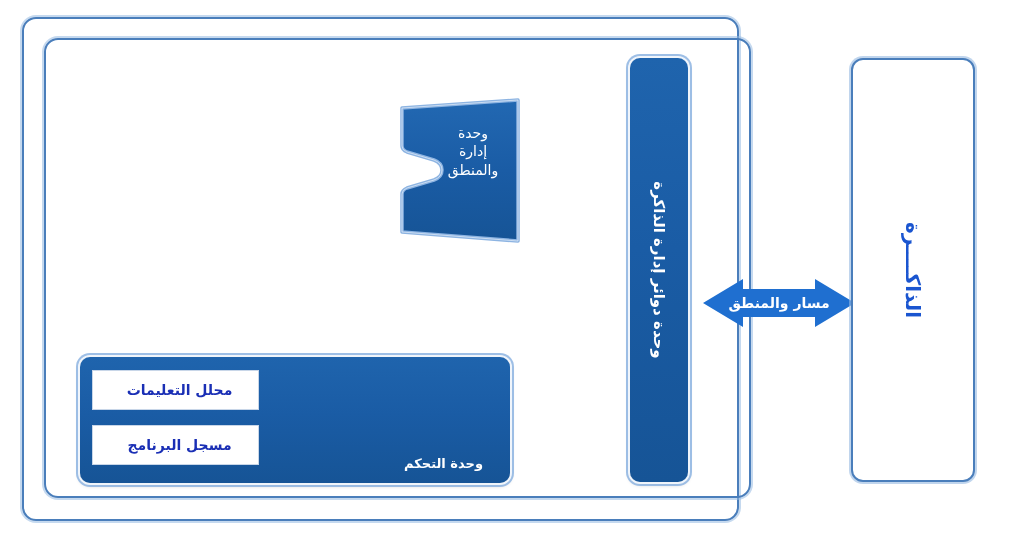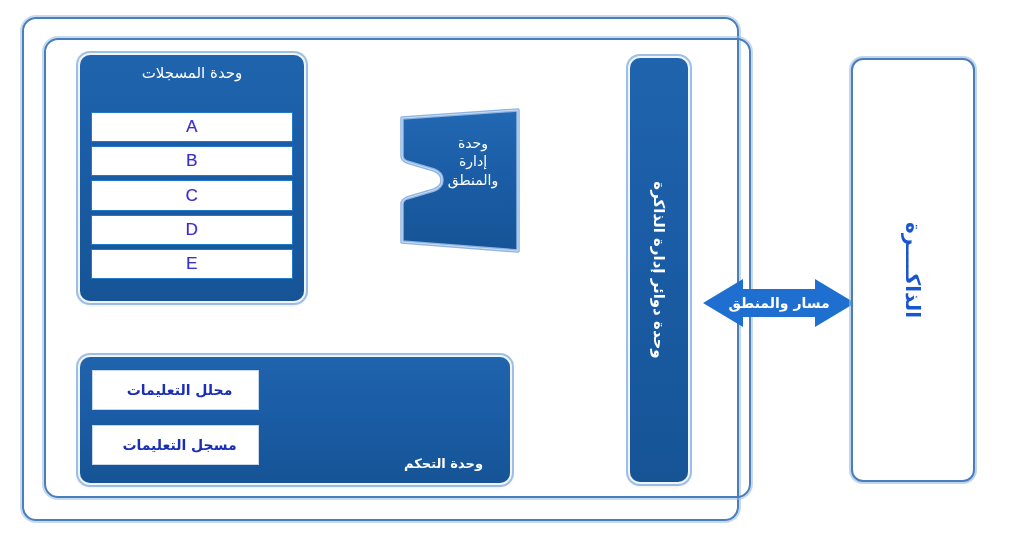--- a/index.html
+++ b/index.html
@@ -75,21 +75,21 @@
     color: #3333cc;
     font-size: 17px;
     letter-spacing: 0.5px;
     text-shadow: 0.5px 0 0 rgba(150,60,200,0.55);
     font-family: "Liberation Sans", sans-serif;
   }
 
   
   #alu {
     position: absolute;
-    left: 390px; top: 108px;
+    left: 390px; top: 98px;
     width: 135px; height: 145px;
   }
   #alu svg { position: absolute; inset: 0; overflow: visible; }
   #alu-label {
     position: absolute;
     top: 26px;
     left: 36px;
     width: 94px;
     color: #ffffff;
     font-size: 14px;
@@ -192,30 +192,20 @@
 </style>
 </head>
 <body>
 
 <div id="stage">
 
   <div class="frame" id="chassis-frame"></div>
 
   <div class="frame" id="cpu-frame"></div>
 
-  <div class="blk" id="registers-unit">
-    <div class="blk-title" id="registers-title">وحدة المسجلات</div>
-    <div id="register-rows">
-      <div class="reg-row">A</div>
-      <div class="reg-row">B</div>
-      <div class="reg-row">C</div>
-      <div class="reg-row">D</div>
-      <div class="reg-row">E</div>
-    </div>
-  </div>
 
   <div id="alu">
     <svg viewBox="0 0 135 145" width="135" height="145">
       <defs>
         <linearGradient id="aluGrad" x1="0" y1="0" x2="0" y2="1">
           <stop offset="0%" stop-color="#2268b2"></stop>
           <stop offset="50%" stop-color="#1a5ca5"></stop>
           <stop offset="100%" stop-color="#165496"></stop>
         </linearGradient>
       </defs>
@@ -224,21 +214,21 @@
     </svg>
     <div id="alu-label">
       <div>وحدة</div>
       <div>إدارة</div>
       <div>والمنطق</div>
     </div>
   </div>
 
   <div class="blk" id="control-unit">
     <div class="cu-box" id="instruction-decoder">محلل التعليمات</div>
-    <div class="cu-box" id="instruction-register">مسجل التعليمات</div>
+    <div class="cu-box" id="instruction-register">مسجل البرنامج</div>
     <div id="control-unit-label">وحدة التحكم</div>
   </div>
 
   <div class="blk" id="mmu">
     <div id="mmu-label">وحدة دوائر إدارة الذاكرة</div>
   </div>
 
 
   <div class="bus" id="data-bus">
     <svg viewBox="0 0 152 52" width="152" height="52" preserveAspectRatio="none">

